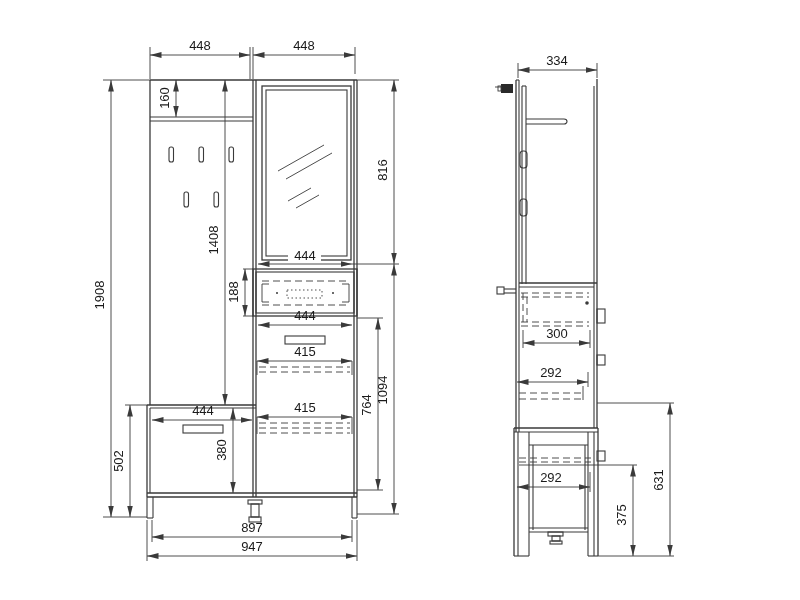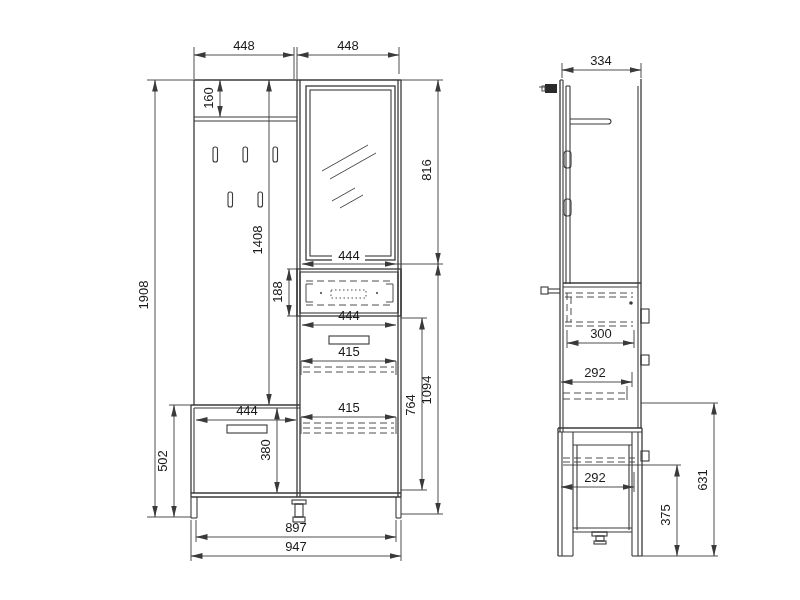--- a/index.html
+++ b/index.html
@@ -1,16 +1,16 @@
 <!DOCTYPE html>
 <html><head>
 <meta charset="utf-8">
 <style>
   html,body{margin:0;padding:0;background:#fff;}
-  .canvas{position:relative;width:684px;height:600px;background:#ffffff;overflow:hidden;padding-left:44px;}
+  .canvas{position:relative;width:684px;height:600px;background:#ffffff;overflow:hidden;}
   svg{display:block;}
   .ol{stroke:#3a3a3a;stroke-width:1.3;fill:none;}
   .ol2{stroke:#3a3a3a;stroke-width:1.1;fill:none;}
   .tl{stroke:#3a3a3a;stroke-width:0.9;fill:none;}
   .dash{stroke:#3a3a3a;stroke-width:0.9;fill:none;stroke-dasharray:7 4;}
   .dot{stroke:#3a3a3a;stroke-width:0.9;fill:none;stroke-dasharray:1.5 2.5;}
   .dt{font-family:"Liberation Sans","DejaVu Sans",sans-serif;font-size:13px;fill:#1a1a1a;}
   .mask{fill:#ffffff;stroke:none;}
 </style>
 </head>

